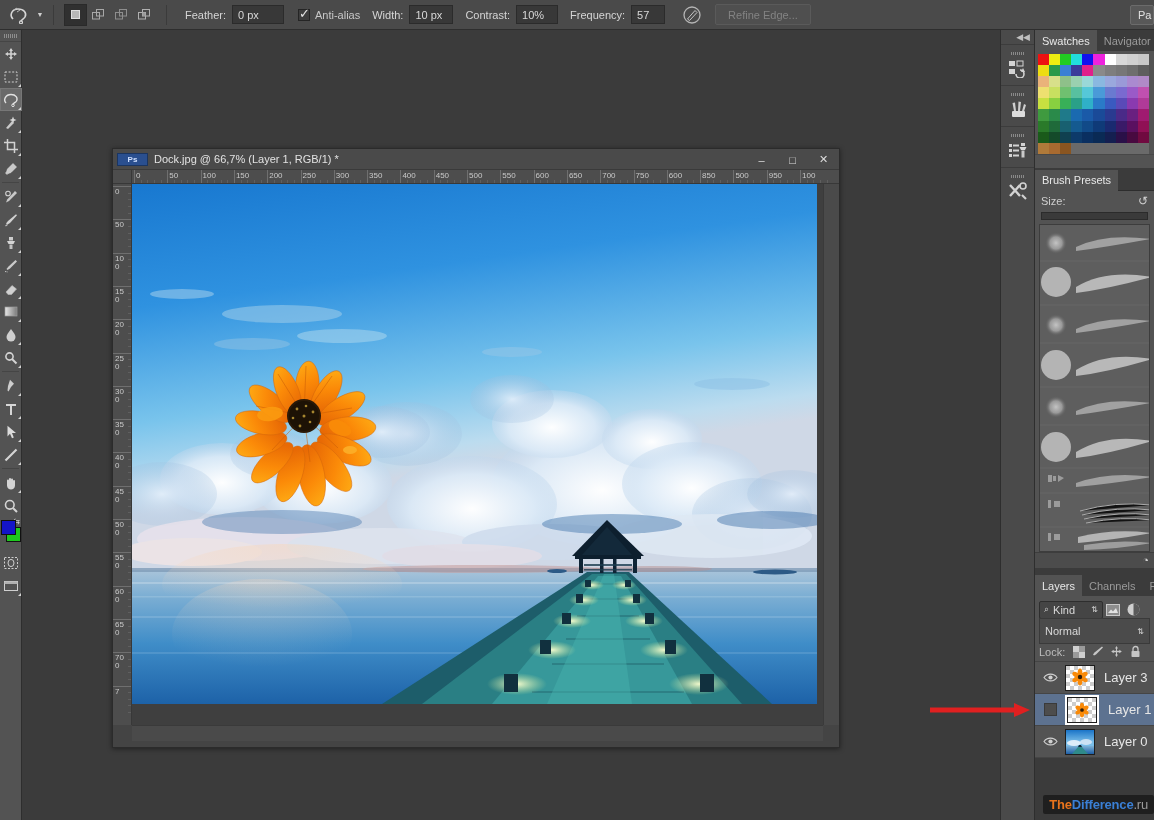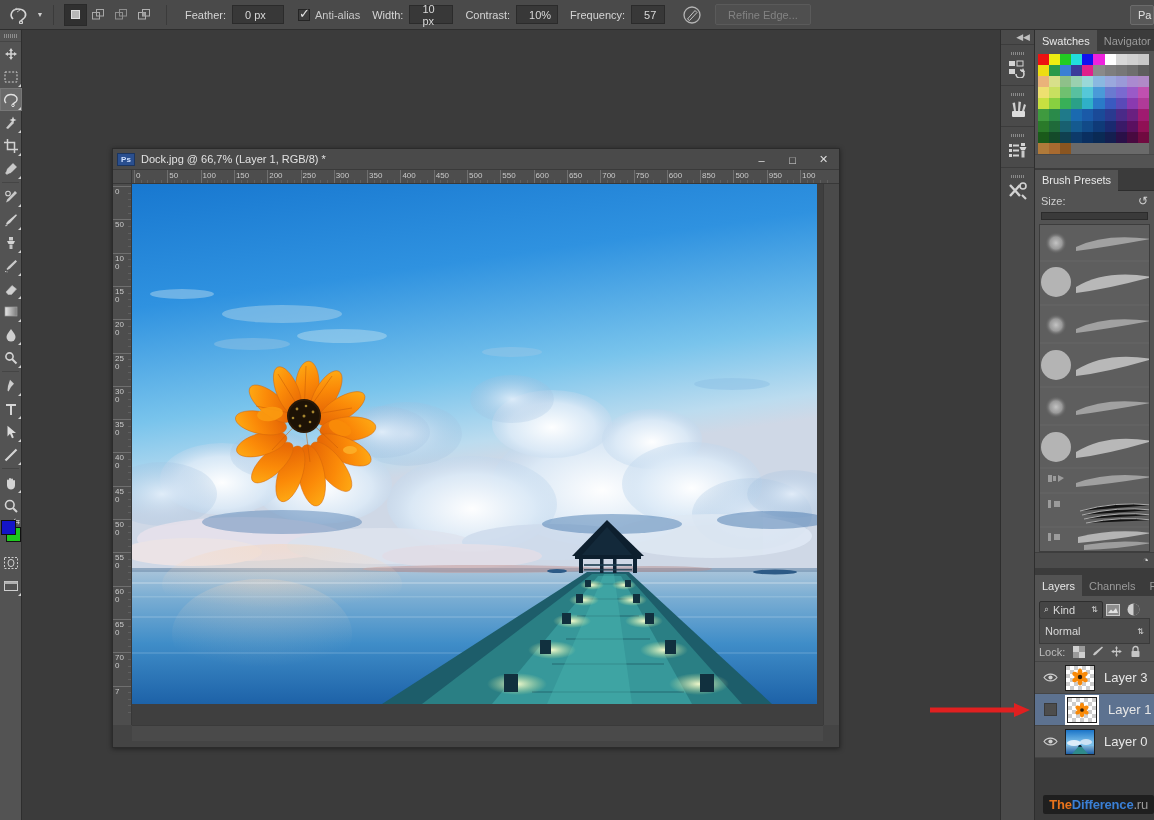--- a/index.html
+++ b/index.html
@@ -31,21 +31,21 @@
   .mode-group { display:flex; margin-left:4px; }
   .mode-btn {
     width:23px; height:22px; display:flex; align-items:center; justify-content:center;
     background:#4a4a4a; border:1px solid transparent;
   }
   .mode-btn.active { background:#303030; border:1px solid #2a2a2a; }
   .opt-label { margin-left:12px; color:#d5d5d5; font-size:11px; white-space:nowrap;}
   .opt-field {
     margin-left:6px; height:19px; background:#383838;
     border:1px solid #2b2b2b; color:#d8d8d8; font-size:11px;
-    display:flex; align-items:center; padding:0 12px;
+    display:flex; align-items:center; padding:0 5px;
   }
   .chk-wrap { display:flex; align-items:center; margin-left:14px; }
   .chk-box {
     width:12px; height:12px; background:#3e3e3e; border:1px solid #252525;
     position:relative; margin-right:5px;
   }
   .chk-box:after {
     content:"✓"; position:absolute; left:0px; top:-4px; font-size:13px; color:#e6e6e6;
   }
   .refine-btn {
@@ -112,21 +112,21 @@
     position:absolute; left:90px; top:118px;
     width:728px; height:600px;
     background:#444; border:1px solid #2b2b2b;
     box-shadow:0 1px 5px rgba(0,0,0,.45);
   }
   #doc-titlebar {
     height:21px; background:#4a4a4a; border-bottom:1px solid #3a3a3a;
     display:flex; align-items:center; position:relative;
   }
   .ps-badge {
-    width:18px; height:13px; margin-left:4px; background:#2a4f8f;
+    width:31px; height:13px; margin-left:4px; background:#2a4f8f;
     color:#cfe0ff; font-size:8px; font-weight:bold;
     display:flex; align-items:center; justify-content:center;
     border:1px solid #1b3560;
   }
   #doc-title { margin-left:6px; font-size:11px; color:#e2e2e2; }
   .win-ctl { position:absolute; top:0; height:21px; width:31px;
     display:flex; align-items:center; justify-content:center; color:#ddd; font-size:11px;}
   .win-min { right:62px; } .win-max { right:31px; } .win-close { right:0px; }
 
   .ruler-corner {
@@ -528,21 +528,21 @@
     <span class="tri"></span>
   </div>
 </div>
 
 <div id="workarea">
 
   <div id="doc-window">
 
     <div id="doc-titlebar">
       <div class="ps-badge">Ps</div>
-      <div id="doc-title">Dock.jpg @ 66,7% (Layer 1, RGB/8) *</div>
+      <div id="doc-title">Dock.jpg @ 66,7% (Layer 1, RGB/1) *</div>
       <div class="win-ctl win-min">–</div>
       <div class="win-ctl win-max">□</div>
       <div class="win-ctl win-close">✕</div>
     </div>
 
     <div class="ruler-corner"></div>
     <div id="ruler-h">
         <div class="rh-tick" style="left: 2px;"></div>
         <div class="rh-lbl" style="left: 2px;">0</div>
         <div class="rh-tick minor" style="left: 8.66px;"></div>

